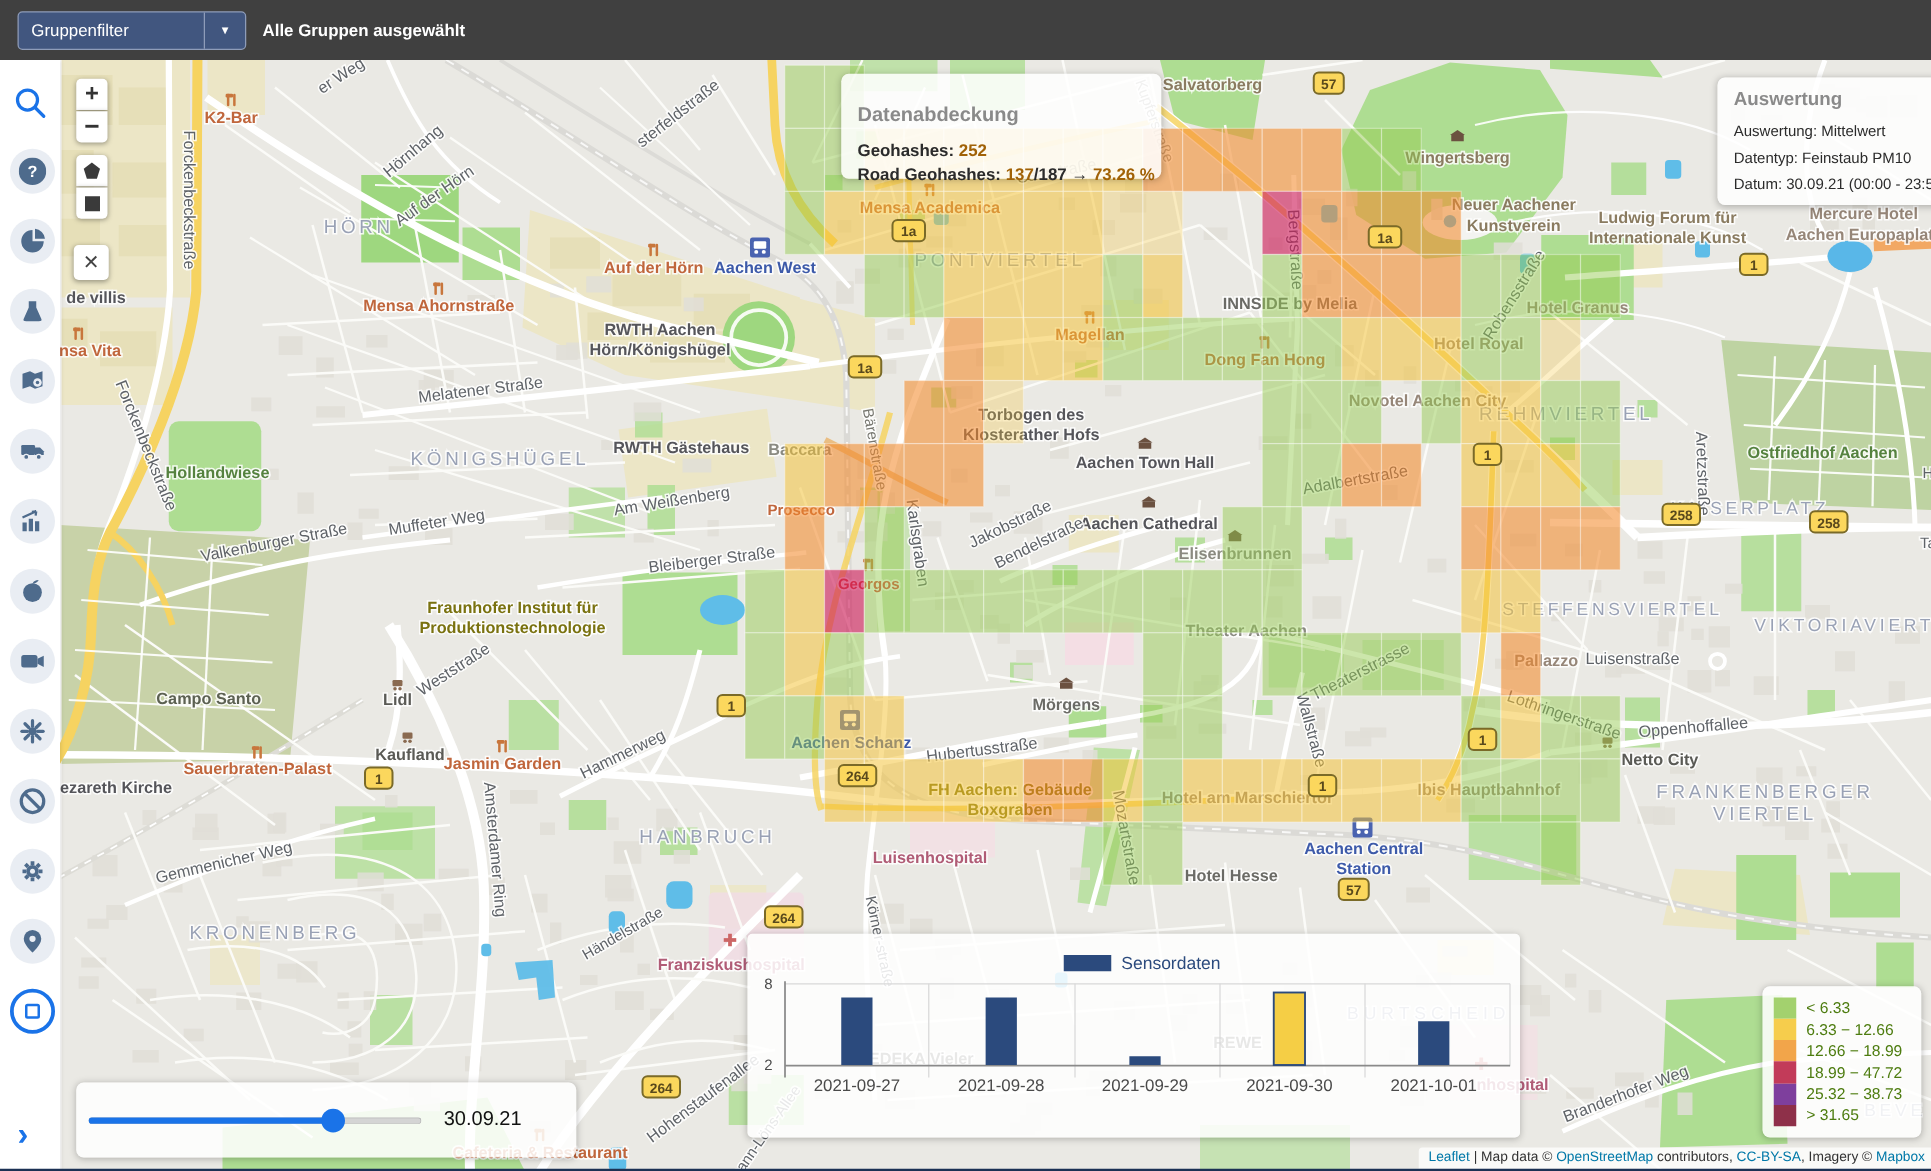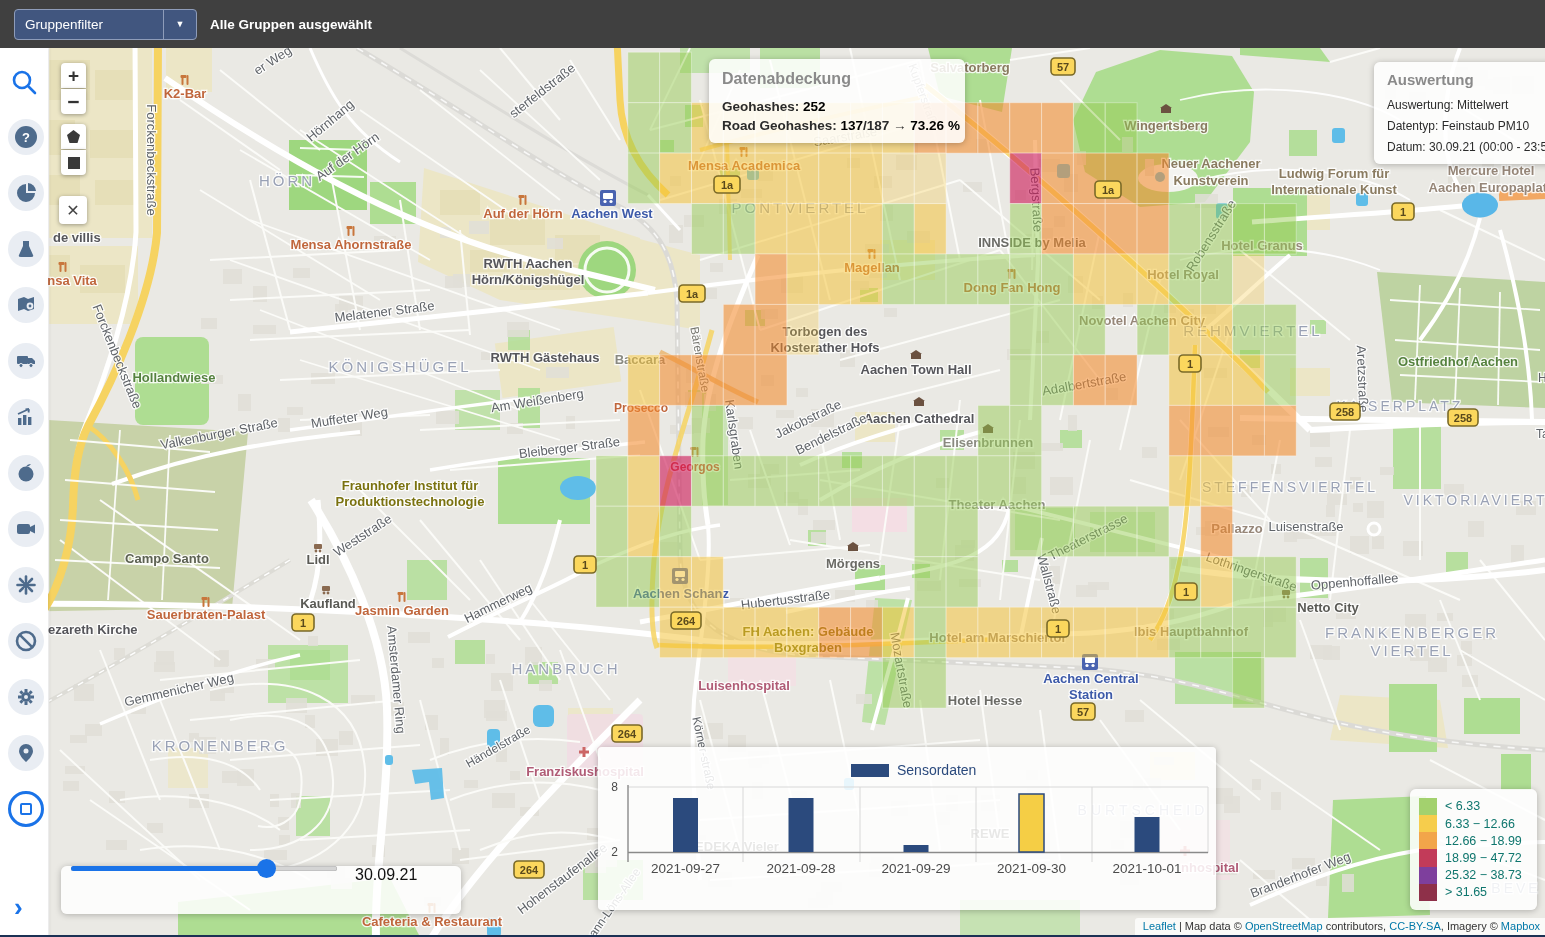--- a/index.html
+++ b/index.html
@@ -11,37 +11,37 @@
 .nav-t{margin-left:13px;color:#fff;font-size:13.5px;font-weight:bold}
 .mapwrap{position:absolute;left:0;top:0;width:1545px;height:937px}
 .sidebar{position:absolute;left:0;top:48px;width:48px;height:889px;background:#fff;z-index:40;box-shadow:1px 0 3px rgba(0,0,0,0.12)}
 .sb-search{position:absolute;left:9px;top:19px}
 .sb-btn{position:absolute;left:8px;width:36px;height:36px;border-radius:50%;background:#e9edf3;display:flex;align-items:center;justify-content:center}
 .sb-big{position:absolute;left:8px;top:743px;width:36px;height:36px;border-radius:50%;border:3.5px solid #1a73e8;background:#fff;display:flex;align-items:center;justify-content:center}
 .sb-big-sq{width:12px;height:12px;border:2.5px solid #1a73e8;border-radius:2px}
 .sb-chev{position:absolute;left:14px;top:846px;color:#1a73e8;font-size:26px;font-weight:bold;line-height:26px}
 .lbtn{position:absolute;background:#fff;border-radius:4px;box-shadow:0 1px 4px rgba(0,0,0,0.35);z-index:30;display:flex;align-items:center;justify-content:center;color:#333}
 .panel{position:absolute;background:rgba(255,255,255,0.86);border-radius:6px;box-shadow:0 1px 6px rgba(0,0,0,0.25);z-index:30}
-.p-cov{left:709px;top:59px;width:256px;height:84px;padding:11px 13px;overflow:visible}
+.p-cov{left:673px;top:59px;width:256px;height:84px;padding:25px 13px;overflow:visible}
 .p-cov h3{color:#8a8a8a;font-size:16px;margin-bottom:11px}
 .p-cov .l{font-size:13.5px;font-weight:bold;color:#2b2b2b;margin-top:4px;white-space:nowrap}
-.p-cov .o{color:#000000}
+.p-cov .o{color:#a16207}
 .p-ausw{left:1374px;top:62px;width:211px;height:102px;padding:9px 13px}
 .p-ausw h3{color:#8a8a8a;font-size:15px;margin-bottom:10px}
 .p-ausw .l{font-size:12px;color:#2b2b2b;margin-top:7px;white-space:nowrap}
 .p-chart{left:598px;top:747px;width:618px;height:163px;border-radius:4px}
-.p-slider{left:61px;top:866px;width:400px;height:48px;display:flex;align-items:flex-start;border-radius:6px}
+.p-slider{left:61px;top:866px;width:400px;height:60px;display:flex;align-items:center;border-radius:6px}
 .sl-track{position:relative;margin-left:10px;width:266px;height:5px;background:#d4d4d4;border-radius:3px;box-shadow:inset 0 0 0 0.5px #b0b0b0}
 .sl-fill{position:absolute;left:0;top:0;width:196px;height:5px;background:#1a73e8;border-radius:3px}
 .sl-knob{position:absolute;left:186px;top:-7px;width:19px;height:19px;border-radius:50%;background:#1a73e8}
 .sl-date{margin-left:18px;font-size:16px;color:#111}
 .legend{position:absolute;right:8px;bottom:27px;width:127px;background:rgba(255,255,255,0.85);border-radius:6px;box-shadow:0 1px 6px rgba(0,0,0,0.25);padding:9px 0 9px 9px;z-index:30}
 .lg-row{display:flex;align-items:center;height:17.2px}
 .lg-sw{width:18px;height:17.2px}
-.lg-tx{margin-left:8px;font-size:12.5px;color:#0f766e}
+.lg-tx{margin-left:8px;font-size:12.5px;color:#4d7c0f}
 .attrib{position:absolute;right:0;bottom:2px;height:17px;background:rgba(255,255,255,0.75);z-index:29;font-size:11px;color:#333;padding:2px 5px 0 8px;border-radius:3px 0 0 0}
 .attrib a{color:#0078a8;text-decoration:none}
 .botline{position:absolute;left:0;bottom:0;width:100%;height:2px;background:#1b3154;z-index:60}
 </style></head>
 <body>
 <div id="app">
 <div class="mapwrap">
 <svg width="1545" height="937" viewBox="0 0 1545 937">
 <rect x="0" y="0" width="1545" height="937" fill="#eae9e4"></rect>
 <rect x="0" y="40" width="152" height="198" fill="#ece6c6"></rect>

